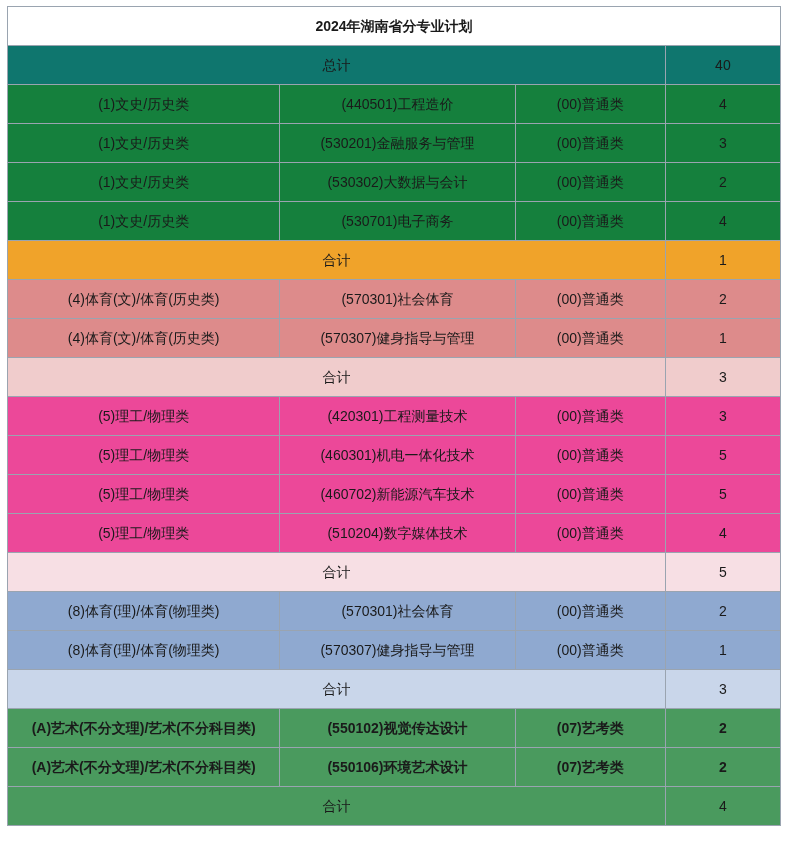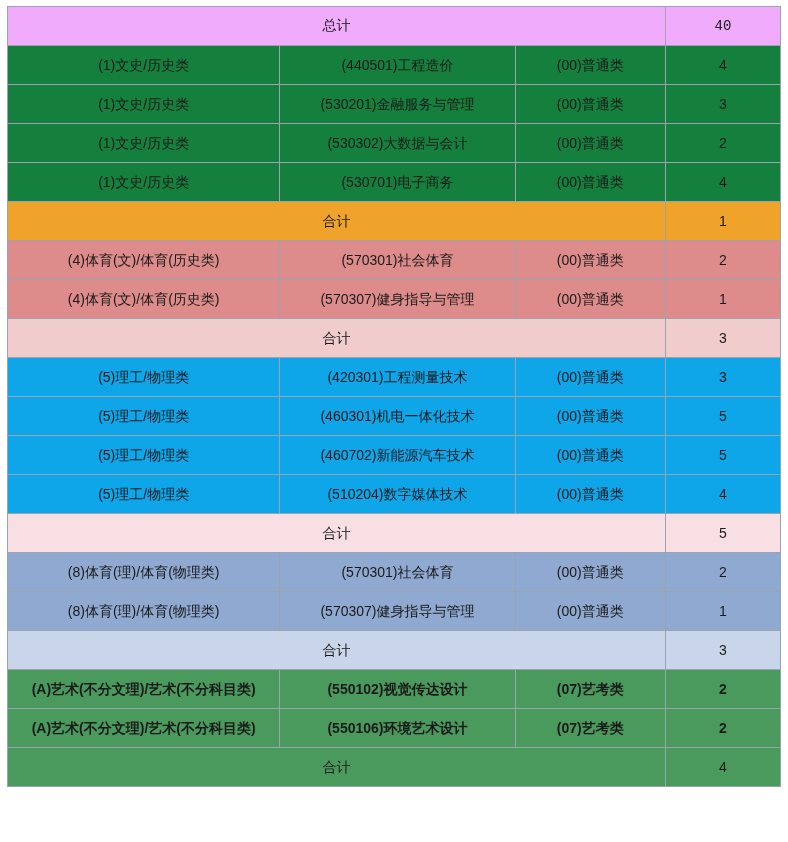--- a/index.html
+++ b/index.html
@@ -44,31 +44,30 @@
     color: #1f4fa0;
     background: #ffffff;
   }
   .header-row td {
     background: #ffff00;
     font-size: 15px;
     height: 44px;
     color: #111111;
   }
   .total-row td {
-    background: #f0abfc;
+    background: #0f766e;
     font-size: 15px;
     height: 40px;
-    font-family: Liberation Mono, monospace;
   }
   
   .c-orange td { background: #15803d; }
   .c-orange-sum td { background: #f0a32a; }
   .c-red td { background: #dd8b8b; margin-top: 26px; }
   .c-red-sum td { background: #f0cccc; }
-  .c-pink td { background: #0ea5e9; margin-top: 24px; }
+  .c-pink td { background: #ec4899; margin-top: 24px; }
   .c-pink-sum td { background: #f7dfe4; }
   .c-blue td { background: #8fa9d0; }
   .c-blue-sum td { background: #c9d6ea; }
   .c-green td { background: #4a9a5e; font-weight: bold; }
   .c-green-sum td { background: #4a9a5e; }
   .sum-label {
     font-size: 15px;
   }
   .col-1 { width: 272px; }
   .col-2 { width: 235px; }
@@ -80,20 +79,23 @@
 
 <div class="sheet">
   <table class="plan">
     <colgroup>
       <col class="col-1">
         <col class="col-2">
         <col class="col-3">
         <col class="col-4">
     </colgroup>
     <tbody>
+      <tr class="title-row">
+        <td colspan="4">2024年湖南省分专业计划</td>
+      </tr>
       <tr class="total-row">
         <td colspan="3">总计</td>
         <td>40</td>
       </tr>
 
       <tr class="c-orange">
         <td>(1)文史/历史类</td>
         <td>(440501)工程造价</td>
         <td>(00)普通类</td>
         <td>4</td>

